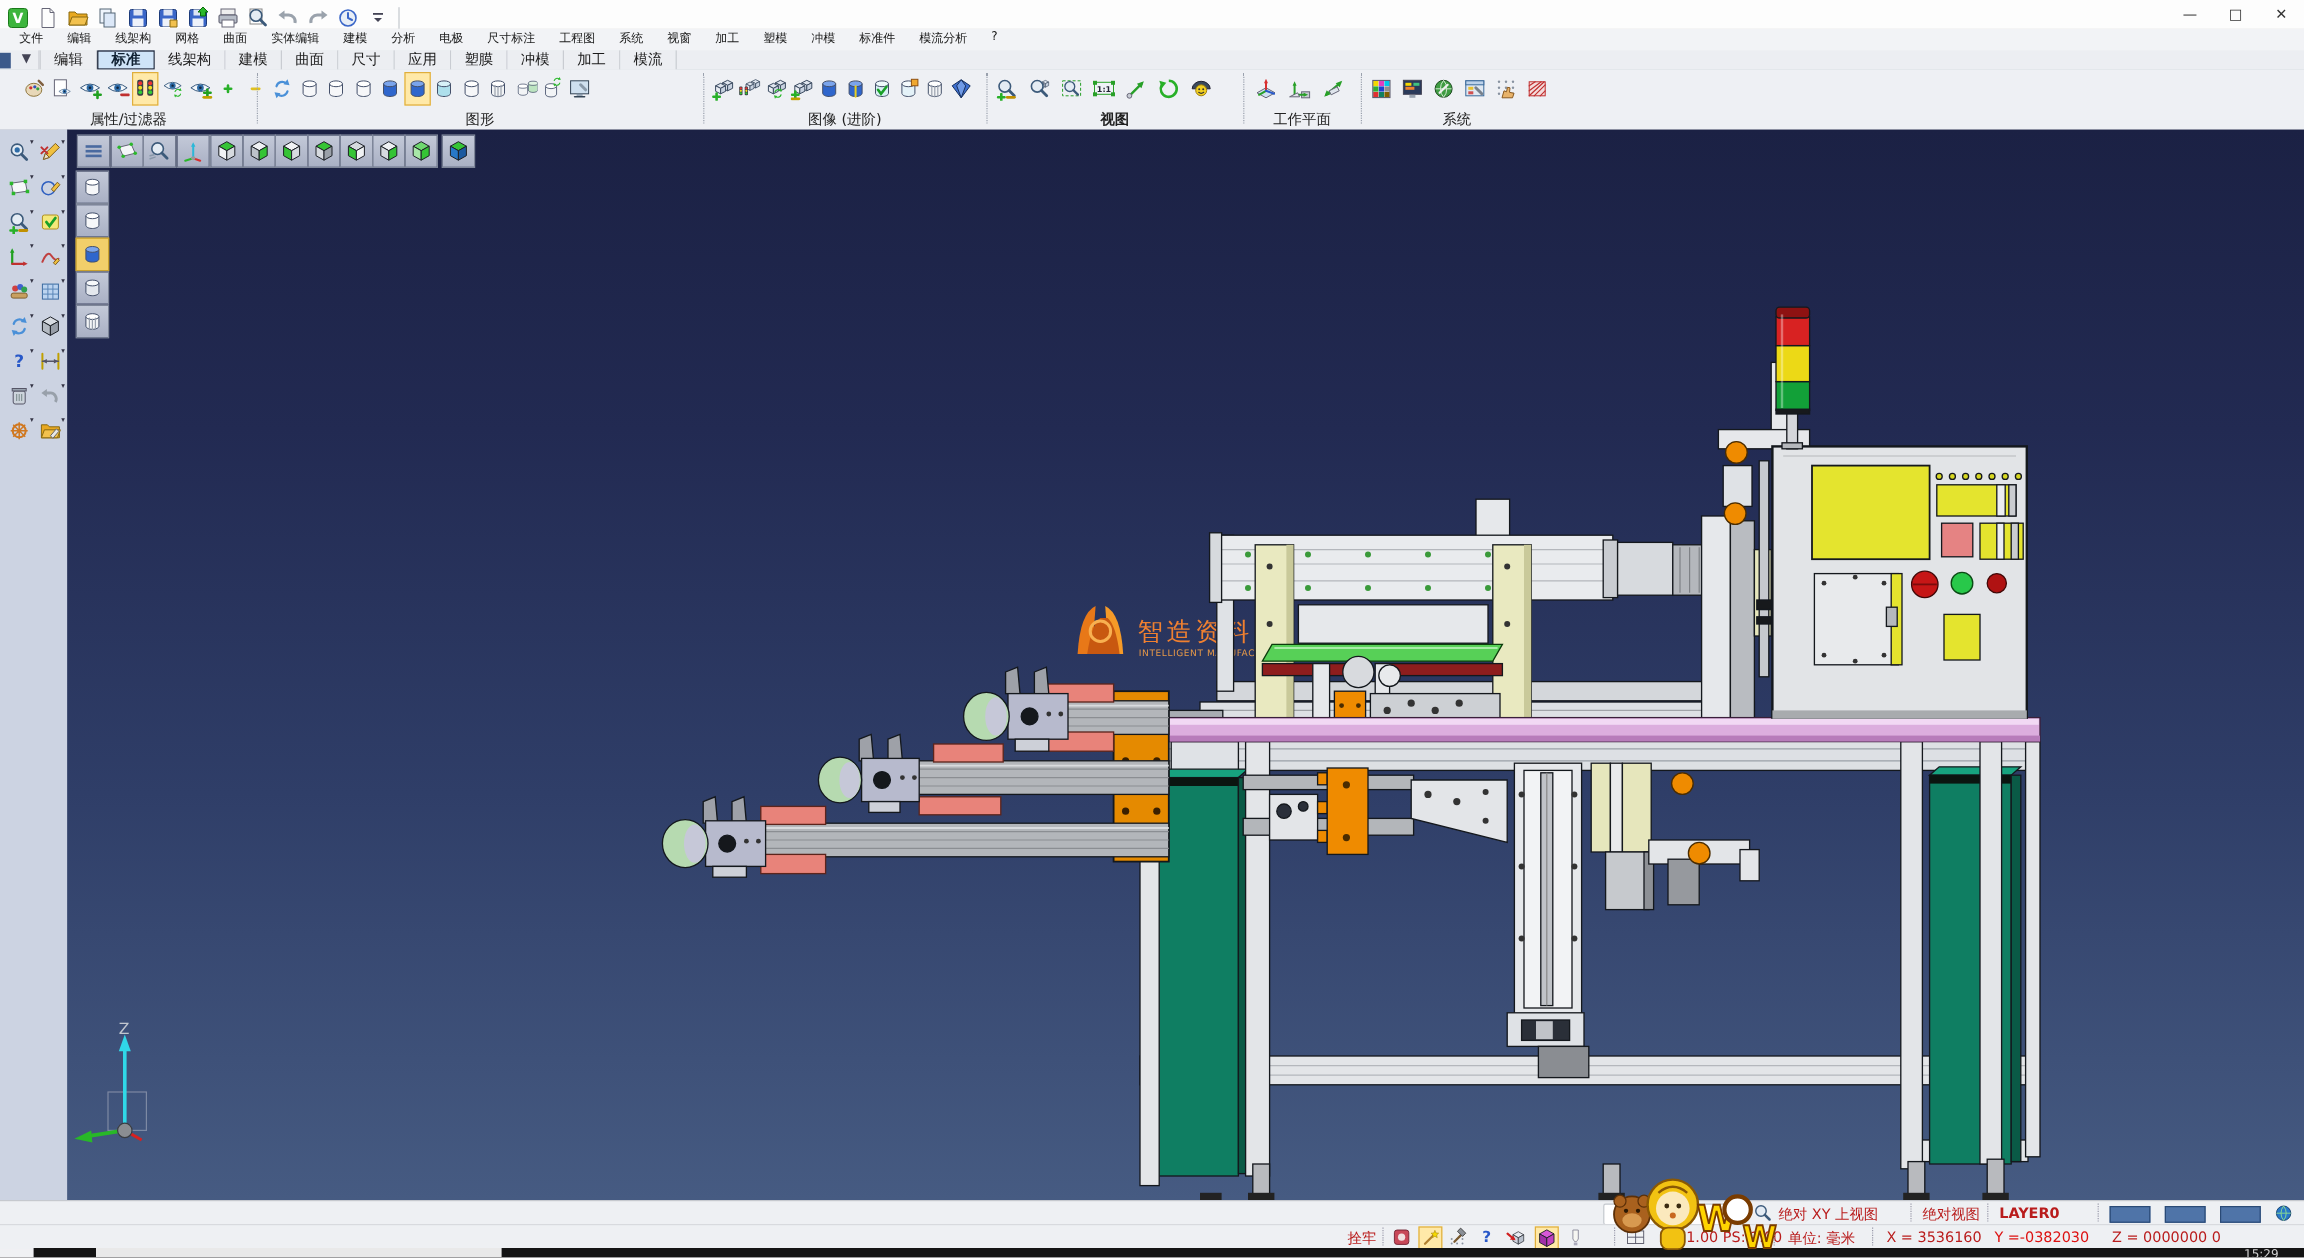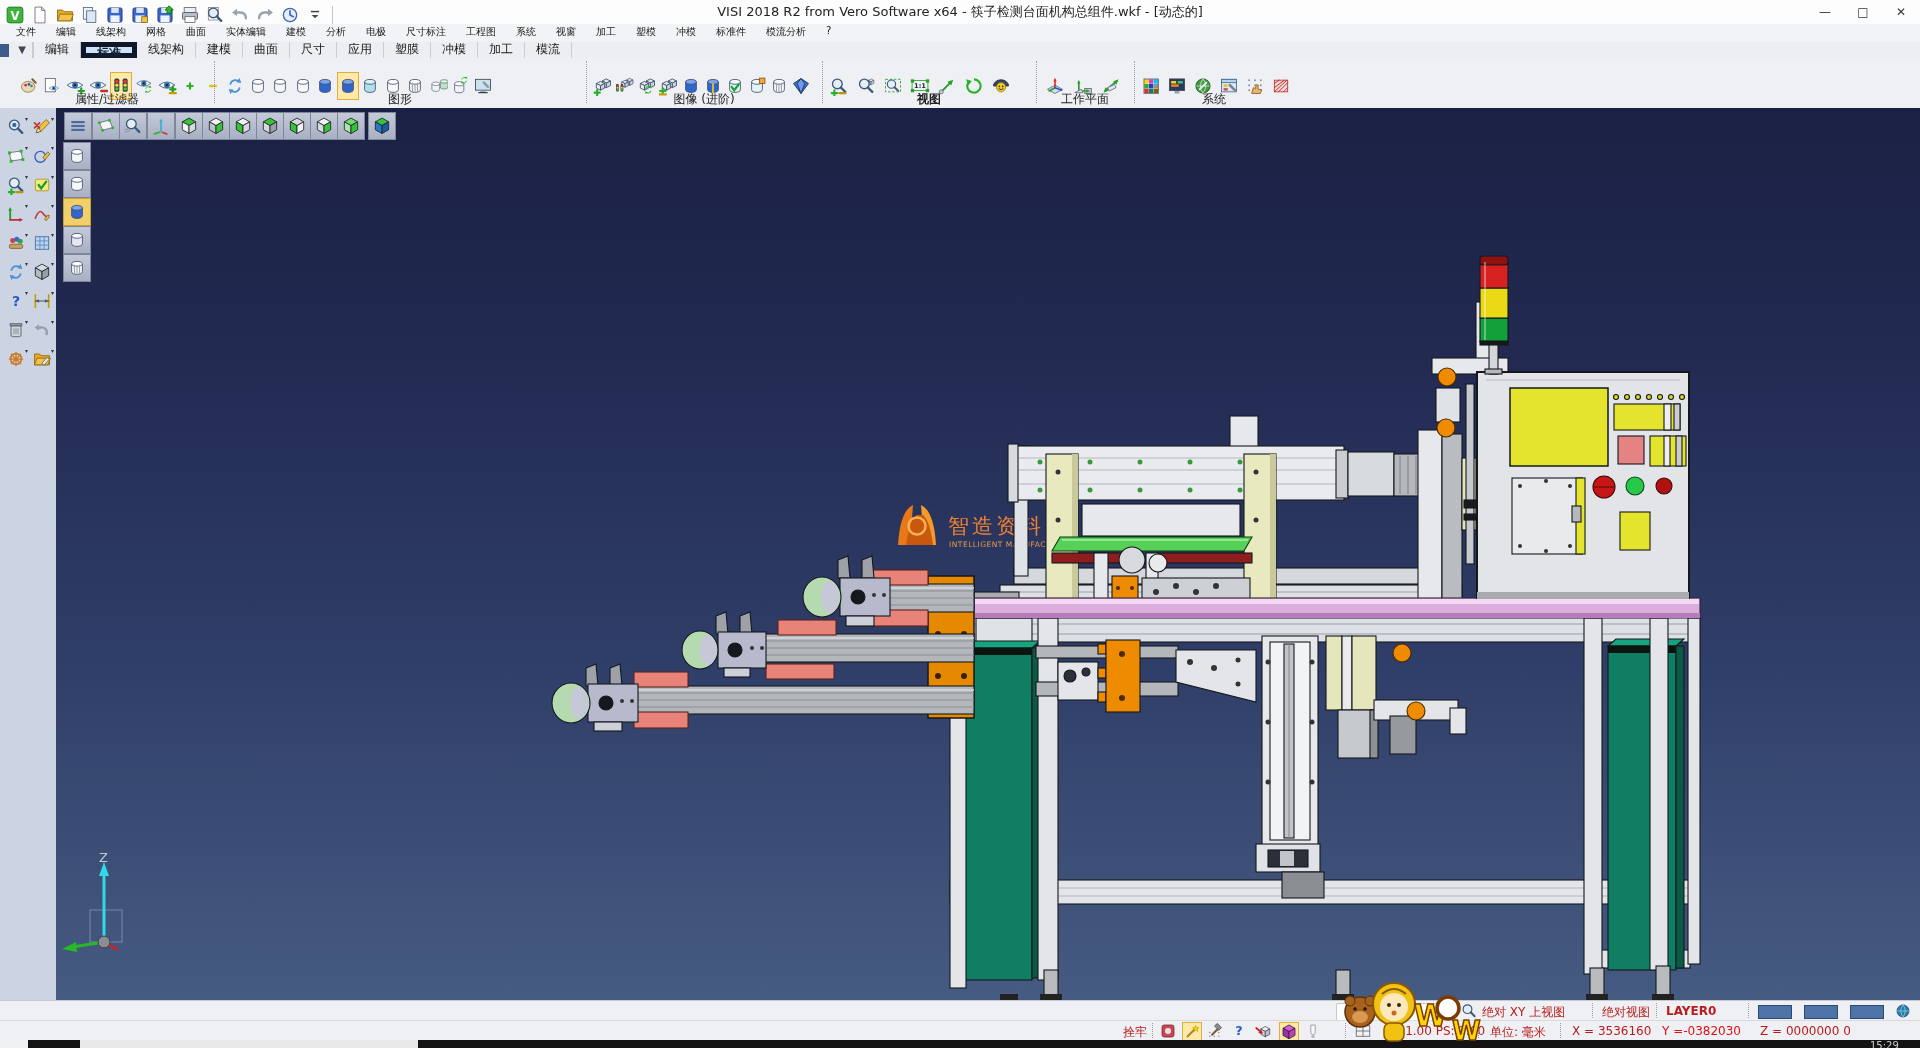--- a/index.html
+++ b/index.html
@@ -13,25 +13,25 @@
   #caption{position:absolute;right:0;top:0;display:flex;}
   .cap-btn{width:38px;height:23px;display:flex;align-items:center;justify-content:center;font-size:12px;color:#333;}
   
   #menubar{left:0;top:24px;width:1920px;height:18px;background:#f2f3f6;display:flex;padding-left:6px;}
   .menu-item{padding:1px 10px 0 10px;font-size:10px;white-space:nowrap;}
   
   #tabrow{left:0;top:42px;width:1920px;height:16px;background:#eceef2;border-bottom:1px solid #c9ccd2;display:flex;padding-left:12px;}
   #tab-corner{position:absolute;left:0;top:44px;width:9px;height:13px;background:#3c5a8a;}
   .tab{padding:0 11px;font-size:12px;line-height:15px;border-right:1px solid #c9ccd2;white-space:nowrap;background:#eceef2;}
   .tab.first{border-left:1px solid #c9ccd2;}
-  .tab.active{background:#cfe4f8;border:5px solid #0f172a;line-height:13px;font-weight:bold;color:#123;}
+  .tab.active{background:#cfe4f8;border:1px solid #0f172a;line-height:13px;font-weight:bold;color:#123;}
   .tab-drop{width:20px;text-align:center;color:#445;font-size:10px;line-height:15px;border-right:1px solid #c9ccd2;}
   
   #ribbon{left:0;top:58px;width:1920px;height:50px;background:#eef0f4;border-bottom:1px solid #b6bac2;}
-  .grp{position:absolute;top:14px;display:flex;align-items:flex-start;}
+  .grp{position:absolute;top:2px;display:flex;align-items:flex-start;}
   .icon-btn{width:20px;height:26px;display:flex;align-items:center;justify-content:center;border:1px solid transparent;}
   .icon-btn.sel{background:#ffe9a8;border:1px solid #dfae3c;}
   .rib-sep{position:absolute;top:3px;height:42px;border-left:1px dotted #9aa1ad;}
   .grp-label{position:absolute;top:33px;height:15px;text-align:center;font-size:12px;color:#222;}
   
   #sidebar{left:0;top:108px;width:56px;height:892px;background:#ccd3e2;border-right:1px solid #98a0b4;}
   .sb-btn{position:absolute;width:24px;height:26px;display:flex;align-items:center;justify-content:center;}
   .sb-btn .dd{position:absolute;right:0;top:1px;font-size:6px;color:#334;}
   
   #viewport{left:56px;top:108px;width:1864px;height:892px;overflow:hidden;
@@ -145,21 +145,20 @@
           </svg>
         </div>
         <div class="icon-btn">
           <svg viewBox="0 0 24 24" width="20" height="20">
             <rect x="7" y="7" width="10" height="1.8" fill="#445"></rect>
             <path d="M8 12l4 4 4-4z" fill="#445"></path>
           </svg>
         </div>
         <div style="width: 1px; height: 18px; background: rgb(196, 200, 206); margin-left: 3px;"></div>
       </div>
-    <div id="win-title">VISI 2018 R2 from Vero Software x64 - 筷子检测台面机构总组件.wkf - [动态的]</div>
     <div id="caption">
       <div class="cap-btn">—</div>
       <div class="cap-btn">□</div>
       <div class="cap-btn">✕</div>
     </div>
   </div>
 
   <div class="abs" id="menubar">
       <div class="menu-item">文件</div>
       <div class="menu-item">编辑</div>

